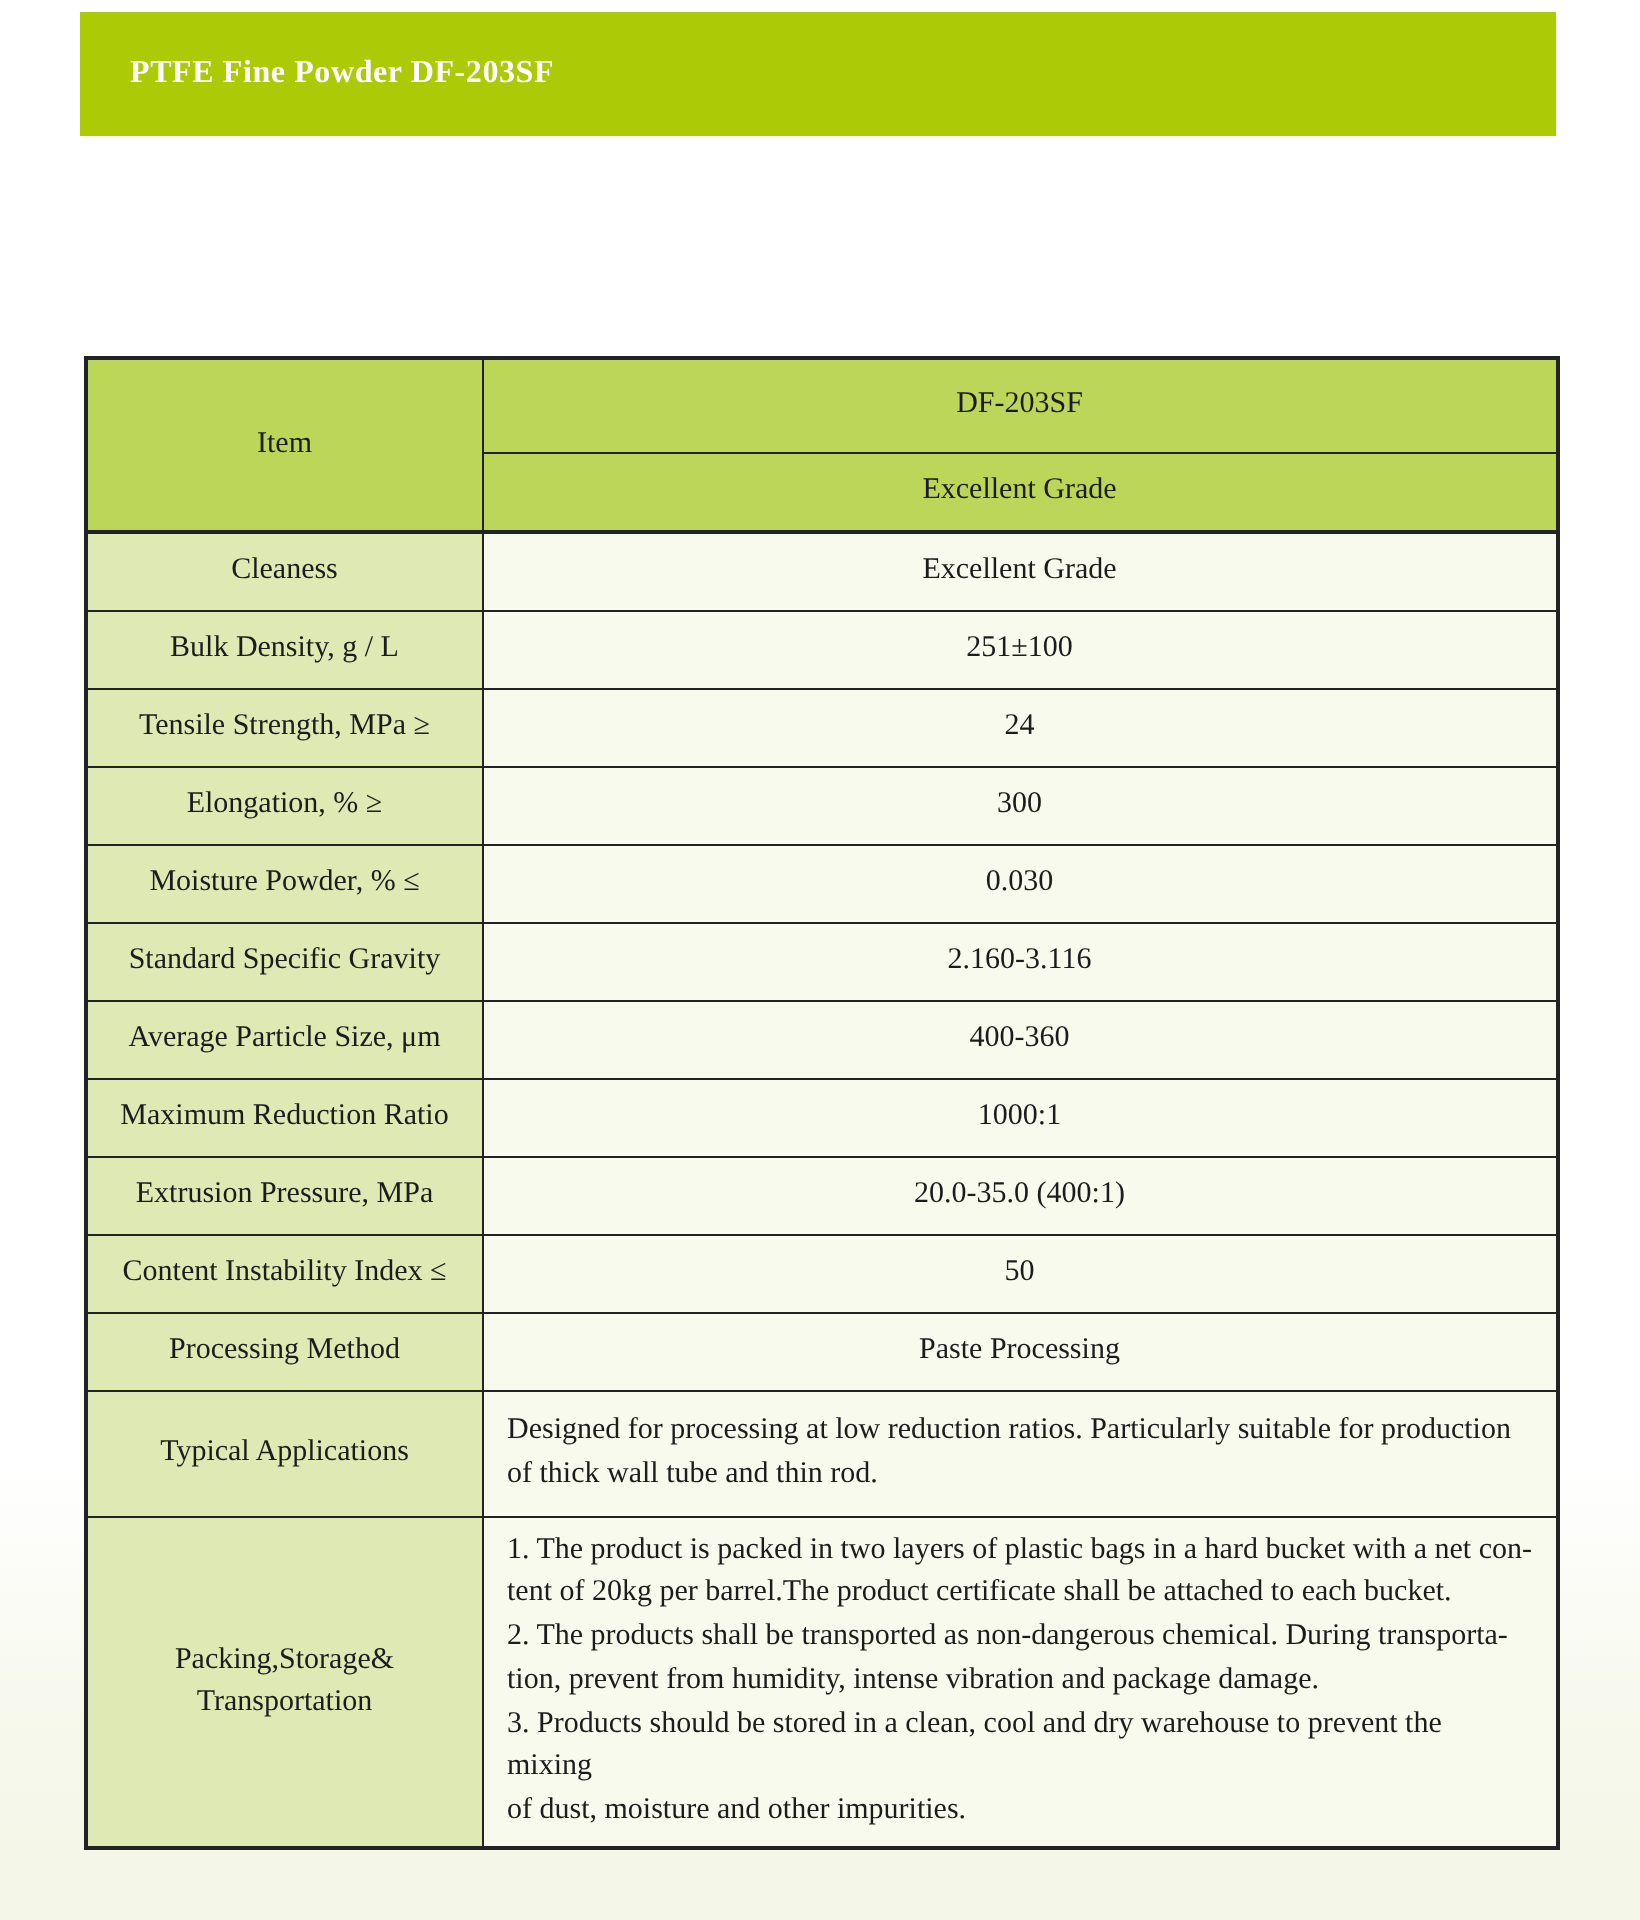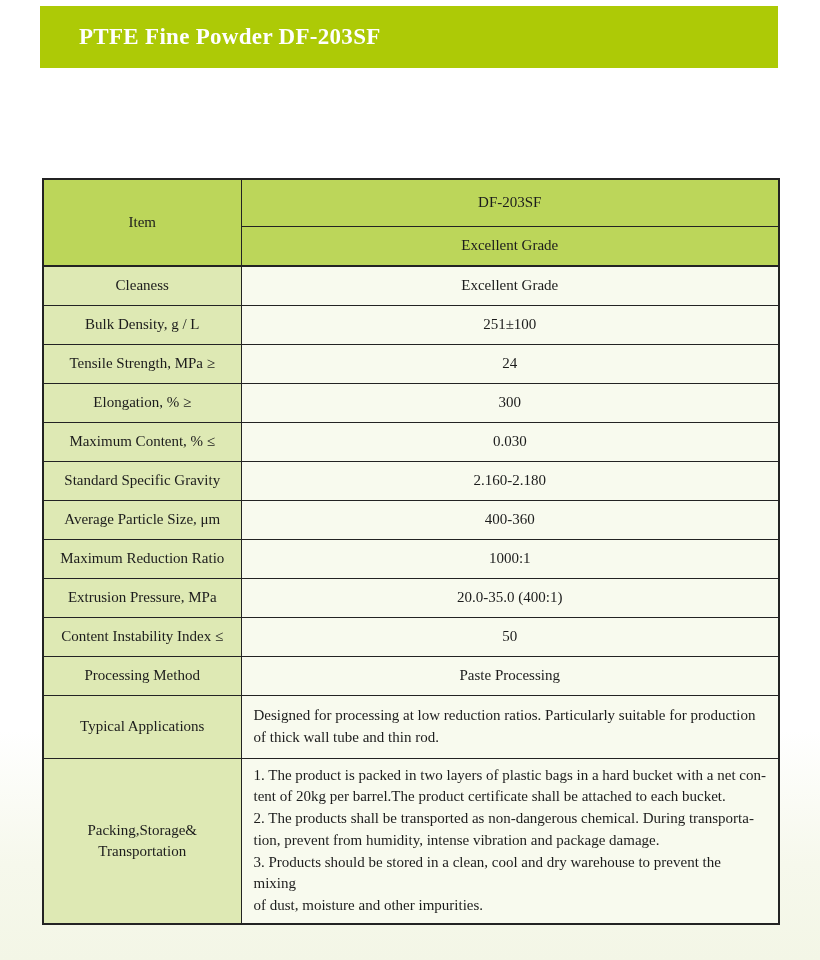--- a/index.html
+++ b/index.html
@@ -15,23 +15,23 @@
   
   .banner {
     position: absolute;
     left: 40px; top: 6px;
     width: 738px; height: 62px;
     background: var(--banner-bg, #adca06);
     display: flex; align-items: center;
   }
   .banner h1 {
     margin: 0;
-    padding-left: 39px;
+    padding-left: 25px;
     color: var(--banner-fg, #ffffff);
-    font-size: 23px;
+    font-size: 16px;
     font-weight: bold;
     letter-spacing: 0.3px;
     font-family: "Liberation Serif", "DejaVu Serif", serif;
   }
 
   
   .section-title {
     position: absolute;
     left: 42px; top: 136px;
     margin: 0;
@@ -115,26 +115,26 @@
         </tr>
         <tr>
           <td class="label">Tensile Strength, MPa ≥</td>
           <td class="value">24</td>
         </tr>
         <tr>
           <td class="label">Elongation, % ≥</td>
           <td class="value">300</td>
         </tr>
         <tr>
-          <td class="label">Maximum Content, % ≤</td>
+          <td class="label">Moisture Powder, % ≤</td>
           <td class="value">0.030</td>
         </tr>
         <tr>
           <td class="label">Standard Specific Gravity</td>
-          <td class="value">2.160-2.180</td>
+          <td class="value">2.160-3.116</td>
         </tr>
         <tr>
           <td class="label">Average Particle Size, μm</td>
           <td class="value">400-360</td>
         </tr>
         <tr>
           <td class="label">Maximum Reduction Ratio</td>
           <td class="value">1000:1</td>
         </tr>
         <tr>

